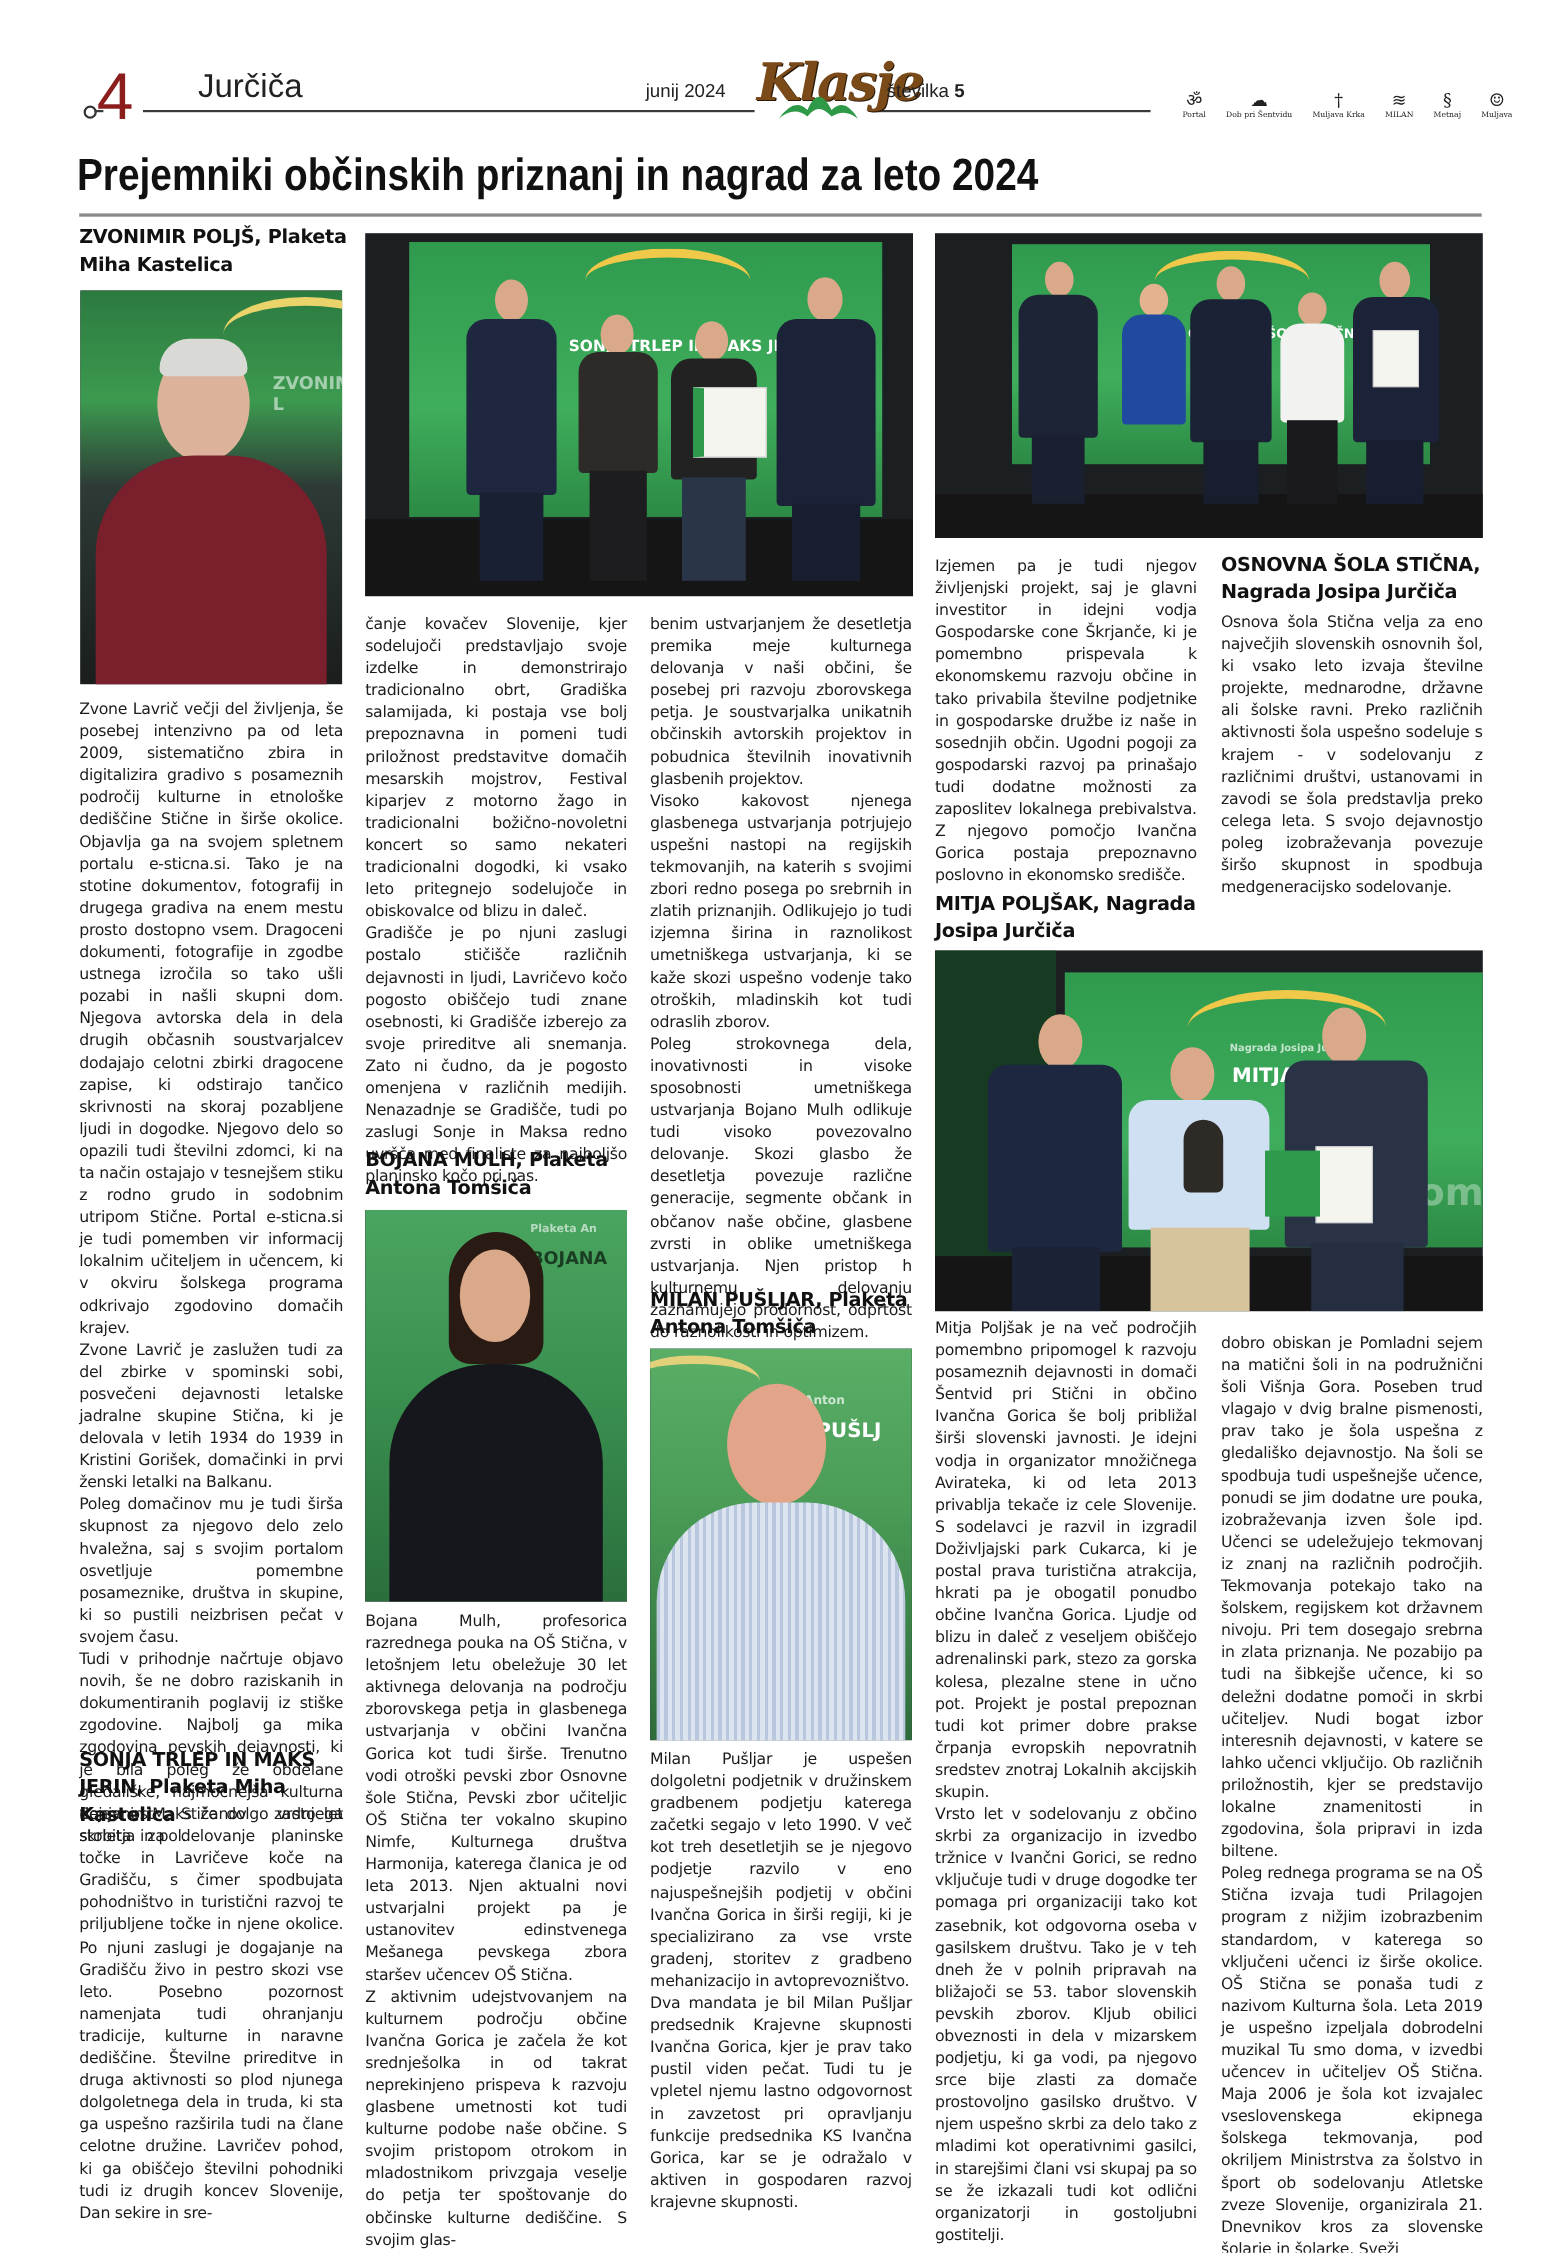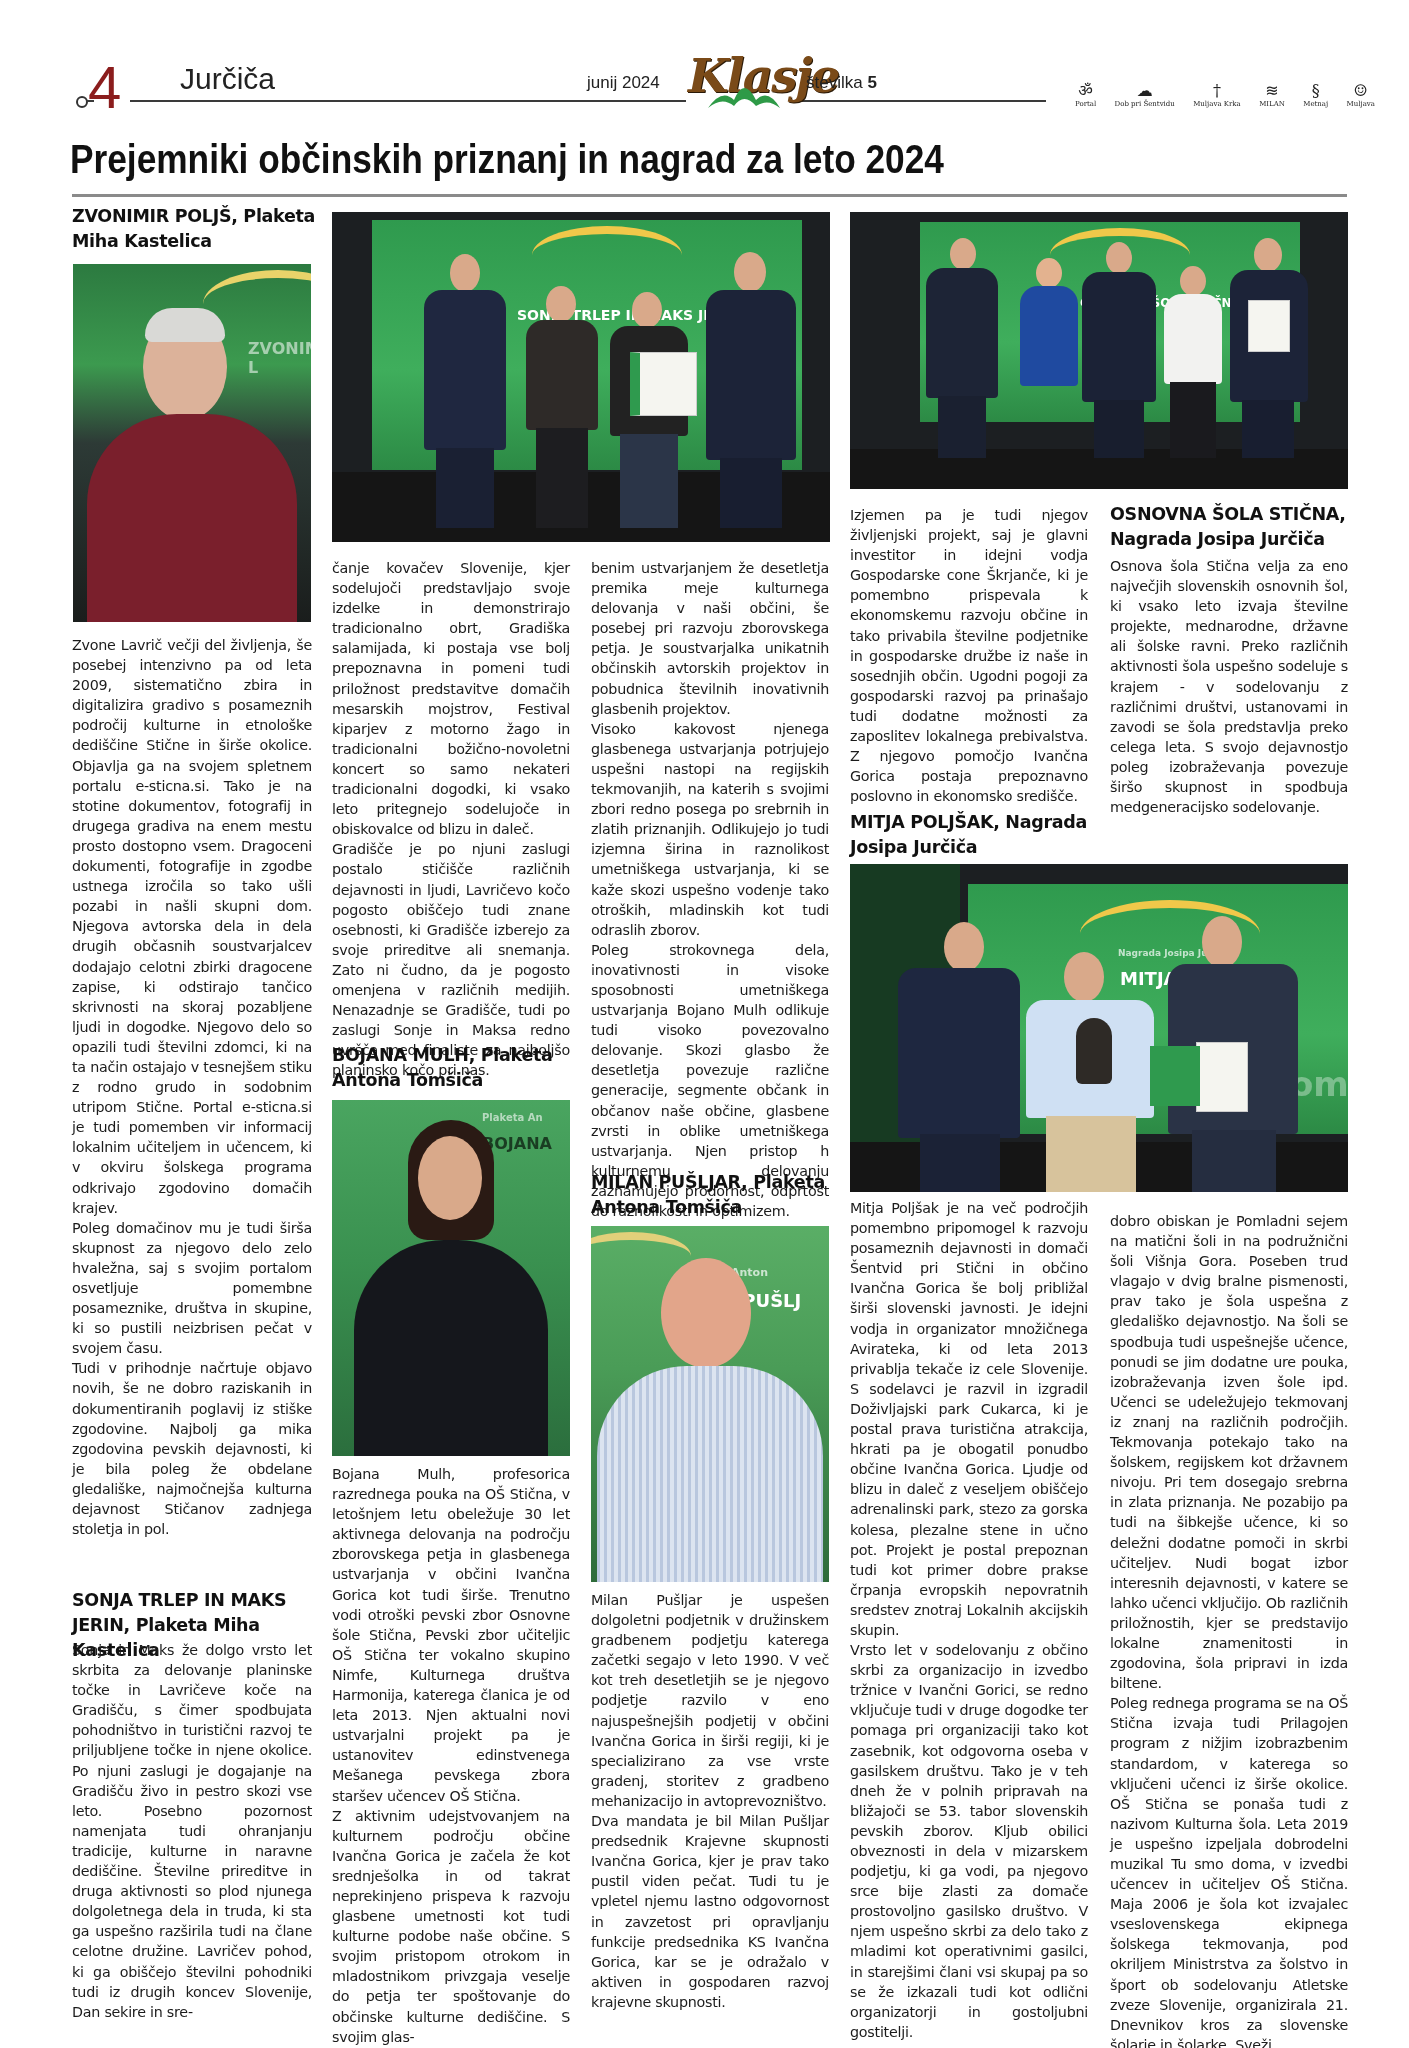--- a/index.html
+++ b/index.html
@@ -112,20 +112,21 @@
   <div class="portrait-bg" style="background:linear-gradient(180deg,#2c7a40 0%,#3c9a4f 28%,#2d3a36 50%,#1a1d1c 100%);"></div>
   <div class="arc" style="left:130px; top:6px; width:150px; height:60px; border-top-color:#e9d36a;"></div>
   <div class="banner-text" style="left:175px; top:75px; font-size:16px; opacity:0.55;">ZVONIMIR L</div>
   <div class="head" style="left:70px; top:50px; width:84px; height:106px; background:#dcb29a;"></div>
   <div class="abs" style="left:72px; top:44px; width:80px; height:34px; border-radius:40px 40px 10px 10px; background:#d9d9d6;"></div>
   <div class="body" style="left:14px; top:150px; width:210px; height:220px; background:#7a1f2c; border-radius:90px 90px 0 0;"></div>
 </div>
 
 <div class="col-text" style="left:72px; top:635px; width:240px;">
   <p>Zvone Lavrič večji del življenja, še posebej intenzivno pa od leta 2009, sistematično zbira in digitalizira gradivo s posameznih področij kulturne in etnološke dediščine Stične in širše okolice. Objavlja ga na svojem spletnem portalu e-sticna.si. Tako je na stotine dokumentov, fotografij in drugega gradiva na enem mestu prosto dostopno vsem. Dragoceni dokumenti, fotografije in zgodbe ustnega izročila so tako ušli pozabi in našli skupni dom. Njegova avtorska dela in dela drugih občasnih soustvarjalcev dodajajo celotni zbirki dragocene zapise, ki odstirajo tančico skrivnosti na skoraj pozabljene ljudi in dogodke. Njegovo delo so opazili tudi številni zdomci, ki na ta način ostajajo v tesnejšem stiku z rodno grudo in sodobnim utripom Stične. Portal e-sticna.si je tudi pomemben vir informacij lokalnim učiteljem in učencem, ki v okviru šolskega programa odkrivajo zgodovino domačih krajev.</p>
+  <p>Zvone Lavrič je zaslužen tudi za del zbirke v spominski sobi, posvečeni dejavnosti letalske jadralne skupine Stična, ki je delovala v letih 1934 do 1939 in Kristini Gorišek, domačinki in prvi ženski letalki na Balkanu.</p>
   <p>Poleg domačinov mu je tudi širša skupnost za njegovo delo zelo hvaležna, saj s svojim portalom osvetljuje pomembne posameznike, društva in skupine, ki so pustili neizbrisen pečat v svojem času.</p>
   <p>Tudi v prihodnje načrtuje objavo novih, še ne dobro raziskanih in dokumentiranih poglavij iz stiške zgodovine. Najbolj ga mika zgodovina pevskih dejavnosti, ki je bila poleg že obdelane gledališke, najmočnejša kulturna dejavnost Stičanov zadnjega stoletja in pol.</p>
 </div>
 
 <div class="heading" style="left:72px; top:1588px; width:250px;">SONJA TRLEP IN MAKS JERIN, Plaketa Miha Kastelica</div>
 <div class="col-text" style="left:72px; top:1640px; width:240px;">
   <p>Sonja in Maks že dolgo vrsto let skrbita za delovanje planinske točke in Lavričeve koče na Gradišču, s čimer spodbujata pohodništvo in turistični razvoj te priljubljene točke in njene okolice. Po njuni zaslugi je dogajanje na Gradišču živo in pestro skozi vse leto. Posebno pozornost namenjata tudi ohranjanju tradicije, kulturne in naravne dediščine. Številne prireditve in druga aktivnosti so plod njunega dolgoletnega dela in truda, ki sta ga uspešno razširila tudi na člane celotne družine. Lavričev pohod, ki ga obiščejo številni pohodniki tudi iz drugih koncev Slovenije, Dan sekire in sre-</p>
 </div>
 
 <div class="photo" style="left:332px; top:212px; width:498px; height:330px;">

